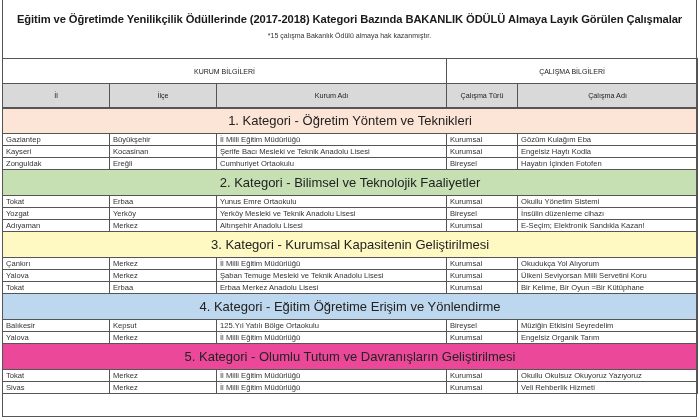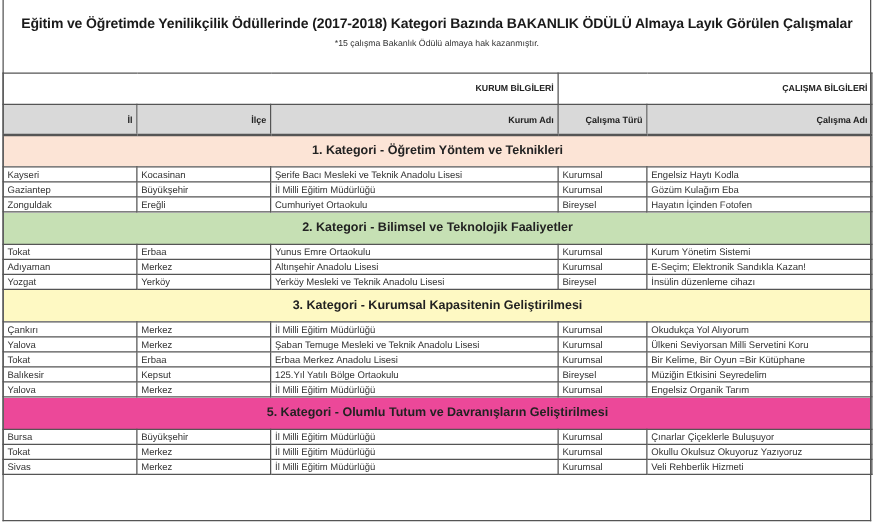--- a/index.html
+++ b/index.html
@@ -5,24 +5,24 @@
   html, body { margin:0; padding:0; background:#ffffff; }
   body { width:699px; height:420px; position:relative; overflow:hidden;
          font-family:"Liberation Sans", "DejaVu Sans", sans-serif; color:#222; }
   .frame { position:absolute; left:2px; top:0; width:695px; height:417px;
            border-left:1px solid #555; border-right:1px solid #555; border-bottom:1px solid #555; box-sizing:border-box; }
   .title-block { position:absolute; left:0; top:0; width:699px; height:58px; text-align:center; }
   .title { position:absolute; left:0; right:0; top:13px; font-size:11.2px; font-weight:bold; color:#1a1a1a; letter-spacing:-0.1px; }
   .subtitle { position:absolute; left:0; right:0; top:32px; font-size:7px; color:#333; }
   table { position:absolute; left:2px; top:58px; border-collapse:collapse; table-layout:fixed; width:695px; }
   td, th { border:1px solid #555; padding:0 3px; font-size:7.6px; overflow:hidden; white-space:nowrap; box-sizing:border-box; }
-  th { font-weight:bold; text-align:right; }
+  th { font-weight:normal; text-align:center; }
   tr.group-head th { height:25px; background:#ffffff; font-size:7px; }
   tr.col-head th { height:24px; background:#d9d9d9; font-size:7.2px; border-bottom:2px solid #555; }
-  tr.band td { height:26px; text-align:center; font-weight:bold; font-size:10px; }
+  tr.band td { height:26px; text-align:center; font-weight:normal; font-size:13px; }
   tr.data td { height:12px; line-height:11px; color:#333; }
 </style>
 </head>
 <body>
 
 <div class="title-block">
   <div class="title">Eğitim ve Öğretimde Yenilikçilik Ödüllerinde (2017-2018) Kategori Bazında BAKANLIK ÖDÜLÜ Almaya Layık Görülen Çalışmalar</div>
   <div class="subtitle">*15 çalışma Bakanlık Ödülü almaya hak kazanmıştır.</div>
 </div>
 
@@ -45,63 +45,63 @@
       <th>Kurum Adı</th>
       <th>Çalışma Türü</th>
       <th>Çalışma Adı</th>
     </tr>
   </thead>
   <tbody id="table-body">
       <tr class="band">
         <td colspan="5" style="background: rgb(252, 228, 214);">1. Kategori - Öğretim Yöntem ve Teknikleri</td>
       </tr>
       <tr class="data">
+        <td>Gaziantep</td>
+        <td>Büyükşehir</td>
+        <td>İl Milli Eğitim Müdürlüğü</td>
+        <td>Kurumsal</td>
+        <td>Gözüm Kulağım Eba</td>
+      </tr>
+      <tr class="data">
         <td>Kayseri</td>
         <td>Kocasinan</td>
         <td>Şerife Bacı Mesleki ve Teknik Anadolu Lisesi</td>
         <td>Kurumsal</td>
         <td>Engelsiz Haytı Kodla</td>
-      </tr>
-      <tr class="data">
-        <td>Gaziantep</td>
-        <td>Büyükşehir</td>
-        <td>İl Milli Eğitim Müdürlüğü</td>
-        <td>Kurumsal</td>
-        <td>Gözüm Kulağım Eba</td>
       </tr>
       <tr class="data">
         <td>Zonguldak</td>
         <td>Ereğli</td>
         <td>Cumhuriyet Ortaokulu</td>
         <td>Bireysel</td>
         <td>Hayatın İçinden Fotofen</td>
       </tr>
       <tr class="band">
         <td colspan="5" style="background: rgb(198, 224, 180); margin-top: 12px;">2. Kategori -  Bilimsel ve Teknolojik Faaliyetler</td>
       </tr>
       <tr class="data">
         <td>Tokat</td>
         <td>Erbaa</td>
         <td>Yunus Emre Ortaokulu</td>
         <td>Kurumsal</td>
-        <td>Kurum Yönetim Sistemi</td>
+        <td>Okullu Yönetim Sistemi</td>
+      </tr>
+      <tr class="data">
+        <td>Yozgat</td>
+        <td>Yerköy</td>
+        <td>Yerköy Mesleki ve Teknik Anadolu Lisesi</td>
+        <td>Bireysel</td>
+        <td>İnsülin düzenleme cihazı</td>
       </tr>
       <tr class="data">
         <td>Adıyaman</td>
         <td>Merkez</td>
         <td>Altınşehir Anadolu Lisesi</td>
         <td>Kurumsal</td>
         <td>E-Seçim; Elektronik Sandıkla Kazan!</td>
-      </tr>
-      <tr class="data">
-        <td>Yozgat</td>
-        <td>Yerköy</td>
-        <td>Yerköy Mesleki ve Teknik Anadolu Lisesi</td>
-        <td>Bireysel</td>
-        <td>İnsülin düzenleme cihazı</td>
       </tr>
       <tr class="band">
         <td colspan="5" style="background: #fef9c3;">3. Kategori - Kurumsal Kapasitenin Geliştirilmesi</td>
       </tr>
       <tr class="data">
         <td>Çankırı</td>
         <td>Merkez</td>
         <td>İl Milli Eğitim Müdürlüğü</td>
         <td>Kurumsal</td>
         <td>Okudukça Yol Alıyorum</td>
@@ -113,43 +113,39 @@
         <td>Kurumsal</td>
         <td>Ülkeni Seviyorsan Milli Servetini Koru</td>
       </tr>
       <tr class="data">
         <td>Tokat</td>
         <td>Erbaa</td>
         <td>Erbaa Merkez Anadolu Lisesi</td>
         <td>Kurumsal</td>
         <td>Bir Kelime, Bir Oyun =Bir Kütüphane</td>
       </tr>
+      <tr class="band">
+        <td colspan="5" style="background: rgb(189, 215, 238);">4. Kategori - Eğitim Öğretime Erişim ve Yönlendirme</td>
+      </tr>
       <tr class="data">
         <td>Balıkesir</td>
         <td>Kepsut</td>
         <td>125.Yıl Yatılı Bölge Ortaokulu</td>
         <td>Bireysel</td>
         <td>Müziğin Etkisini Seyredelim</td>
       </tr>
       <tr class="data">
         <td>Yalova</td>
         <td>Merkez</td>
         <td>İl Milli Eğitim Müdürlüğü</td>
         <td>Kurumsal</td>
         <td>Engelsiz Organik Tarım</td>
       </tr>
       <tr class="band">
         <td colspan="5" style="background: #ec4899;">5. Kategori - Olumlu Tutum ve Davranışların Geliştirilmesi</td>
-      </tr>
-      <tr class="data">
-        <td>Bursa</td>
-        <td>Büyükşehir</td>
-        <td>İl Milli Eğitim Müdürlüğü</td>
-        <td>Kurumsal</td>
-        <td>Çınarlar Çiçeklerle Buluşuyor</td>
       </tr>
       <tr class="data">
         <td>Tokat</td>
         <td>Merkez</td>
         <td>İl Milli Eğitim Müdürlüğü</td>
         <td>Kurumsal</td>
         <td>Okullu Okulsuz Okuyoruz Yazıyoruz</td>
       </tr>
       <tr class="data">
         <td>Sivas</td>

